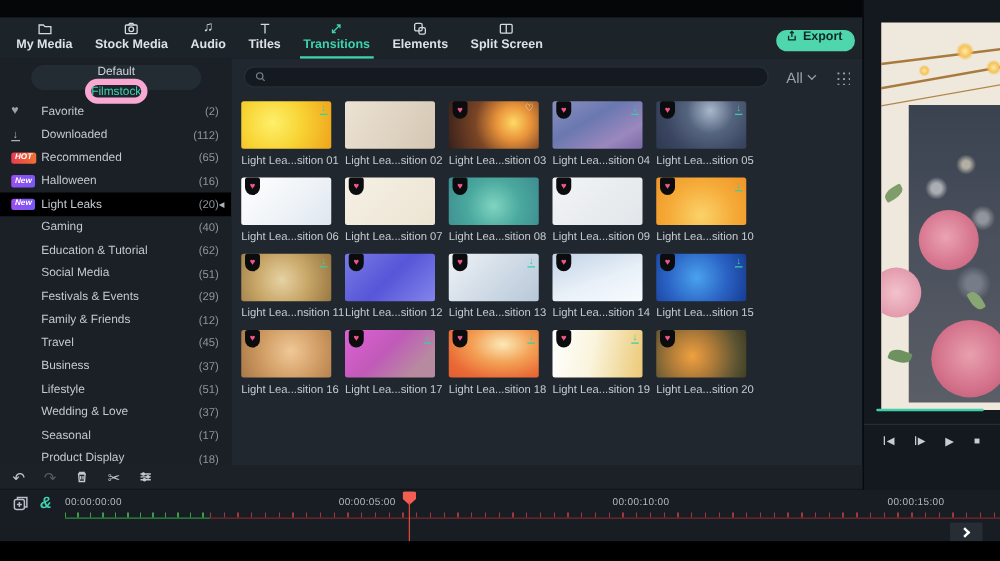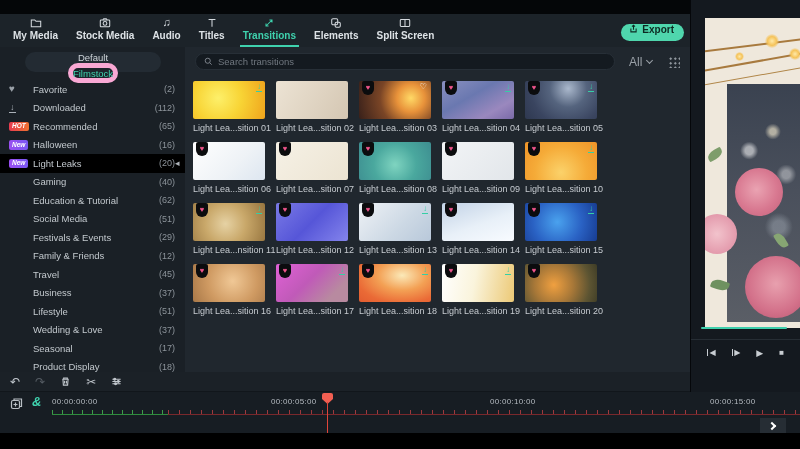--- a/index.html
+++ b/index.html
@@ -304,21 +304,20 @@
   </div>
   <div class="collapse-handle">◂</div>
 
   <div class="content">
     <div class="search-row">
       <div class="search-box">
         <svg viewBox="0 0 12 12">
             <circle cx="5" cy="5" r="3.4"></circle>
             <path d="M7.6 7.6l2.6 2.6"></path>
           </svg>
-        <input type="text" placeholder="Search transitions" style="">
       </div>
       <div class="filter">
         <span>All</span>
         <span class="chev"></span>
       </div>
       <div class="grid-ico"></div>
     </div>
     <div class="thumb-grid">
   <div class="cell">
     <div class="thumb" style="background: radial-gradient(circle at 35% 45%, rgb(253, 240, 106) 0%, rgb(248, 212, 53) 45%, rgb(239, 163, 28) 100%);">

